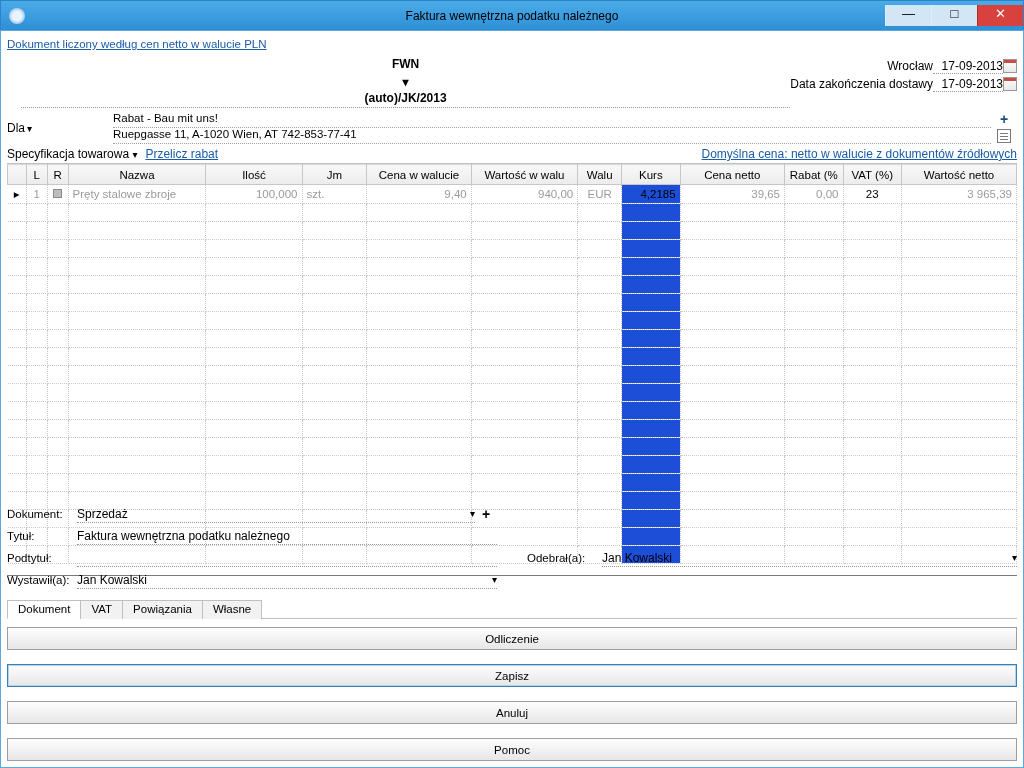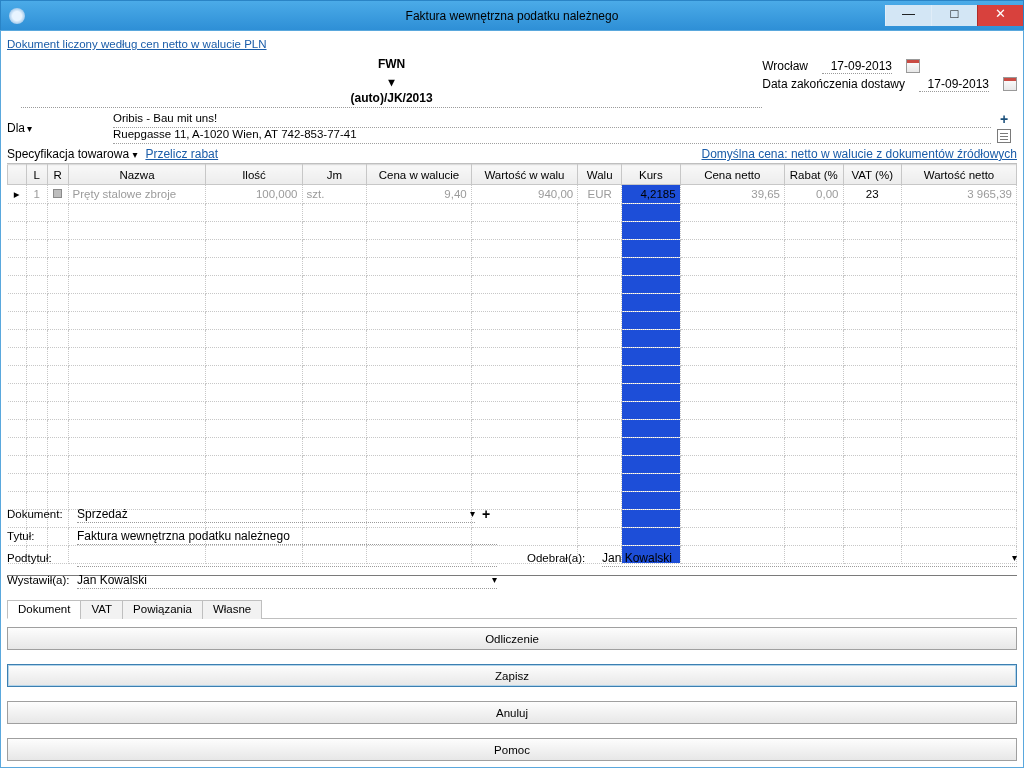--- a/index.html
+++ b/index.html
@@ -24,21 +24,21 @@
     border: 1px solid #5aa8dd; background:#fff;
     padding: 6px 6px 6px 6px;
   }
   .linkbar { height:18px; }
   .linkbar a { color:#1a5ca8; text-decoration:underline; font-size:11.5px;}
   .docnumrow { display:flex; align-items:flex-start; margin-top:2px;}
   .docnum { font-size:22px; font-weight:bold; display:flex; align-items:center; gap:2px; margin-left:14px;flex-direction:column;}
   .docnum .caret { font-size:12px; position:relative; top:2px;}
   .docnum .gap { display:inline-block; width:14px;}
   .right-dates { margin-left:auto; font-size:11.5px; text-align:right;}
-  .right-dates .row { display:flex; justify-content:flex-start; align-items:center; gap:14px; height:18px;}
+  .right-dates .row { display:flex; justify-content:flex-end; align-items:center; gap:0; height:18px;}
   .date-icon {
     width:14px; height:14px; display:inline-block;
     background: linear-gradient(#fff,#e8e8e8); border:1px solid #999;
     position:relative;
   }
   .date-icon::before{content:""; position:absolute; top:0;left:0;right:0;height:3px;background:#c94b43;}
   .plus-icon {
     width:14px;height:14px;display:inline-block;border:0; font-weight:bold;
     text-align:center;line-height:12px;color:#1a4f7a;font-size:14px;
   }
@@ -143,21 +143,21 @@
       </div>
     </div>
   </div>
 
   <div class="party-row">
     <div class="dla-label">
       <span>Dla</span>
       <span style="font-size:10px;">▾</span>
     </div>
     <div class="party-lines" style="margin-left:60px;">
-      <div class="pline">Oribis - Bau mit uns!</div>
+      <div class="pline">Rabat - Bau mit uns!</div>
       <div class="pline">Ruepgasse 11, A-1020 Wien, AT 742-853-77-41</div>
     </div>
     <div class="party-icons">
       <span class="plus-icon">+</span>
       <span class="list-icon"></span>
     </div>
   </div>
 
   <div class="specrow">
     <div class="left">

